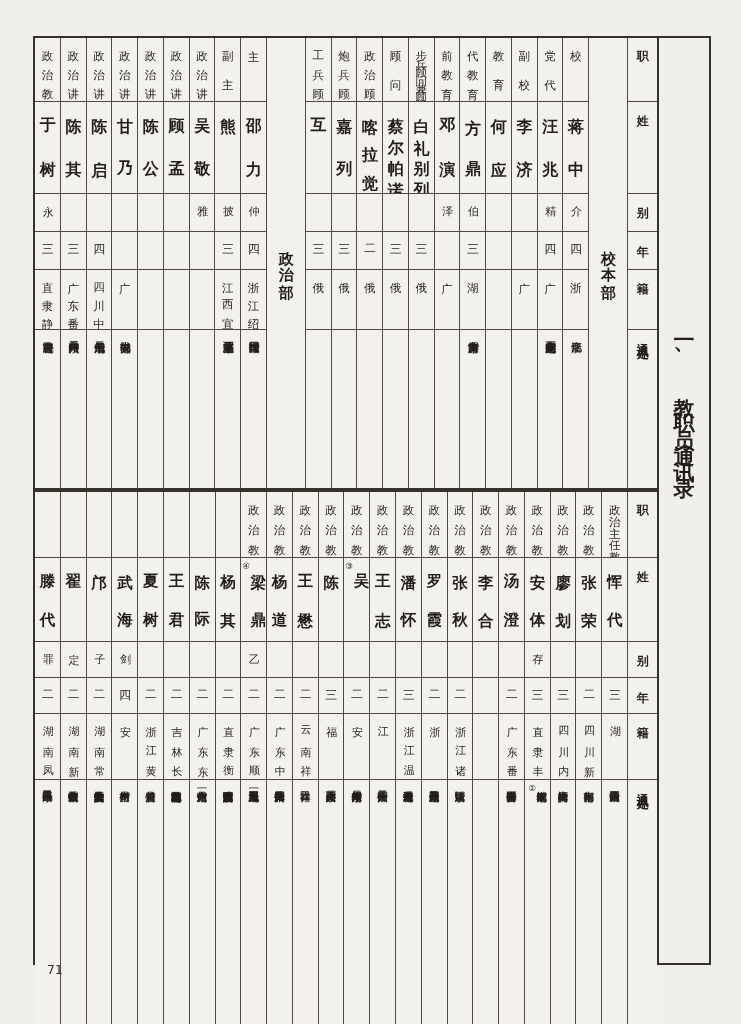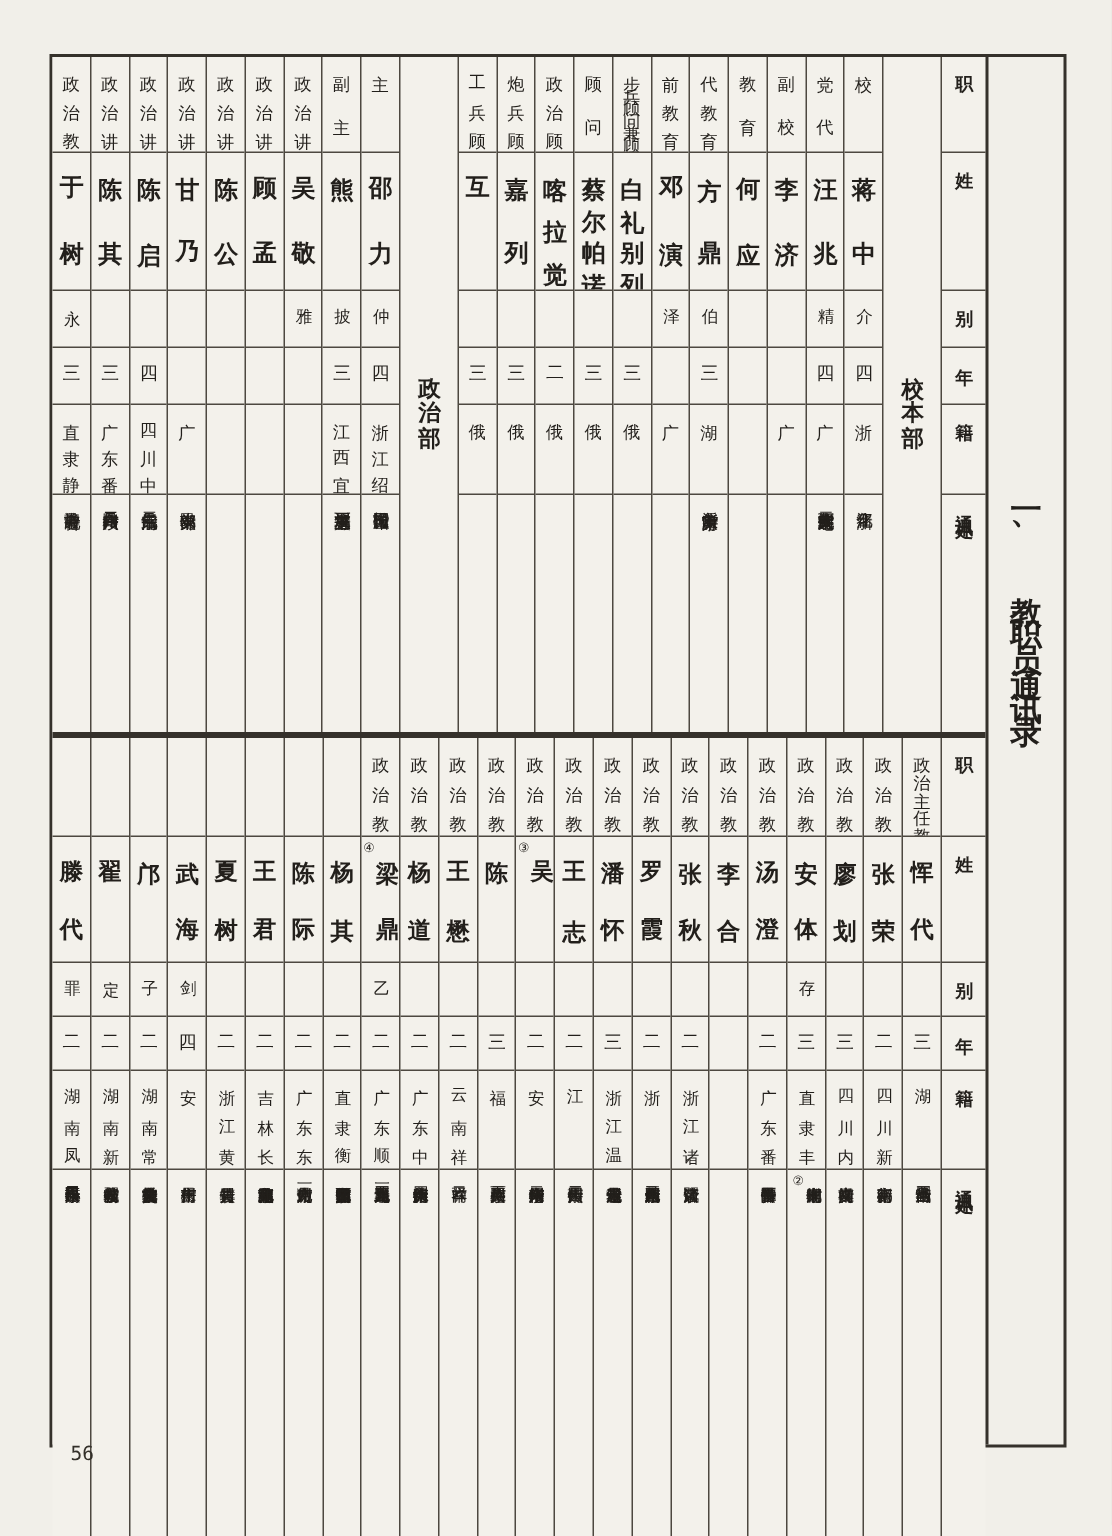--- a/index.html
+++ b/index.html
@@ -964,14 +964,14 @@
             <div class="cell c-address">
               <div class="vtxt">汉口日租界南小路二十五号</div>
             </div>
           </div>
         </div>
     </div>
     <div class="titlebar">
       <div class="title-text"><span>一、教职员通讯录</span><span class="tnote">①</span></div>
     </div>
   </div>
-  <div class="page-number">56</div>
+  <div class="page-number">71</div>
 </div>
 
 </body></html>

